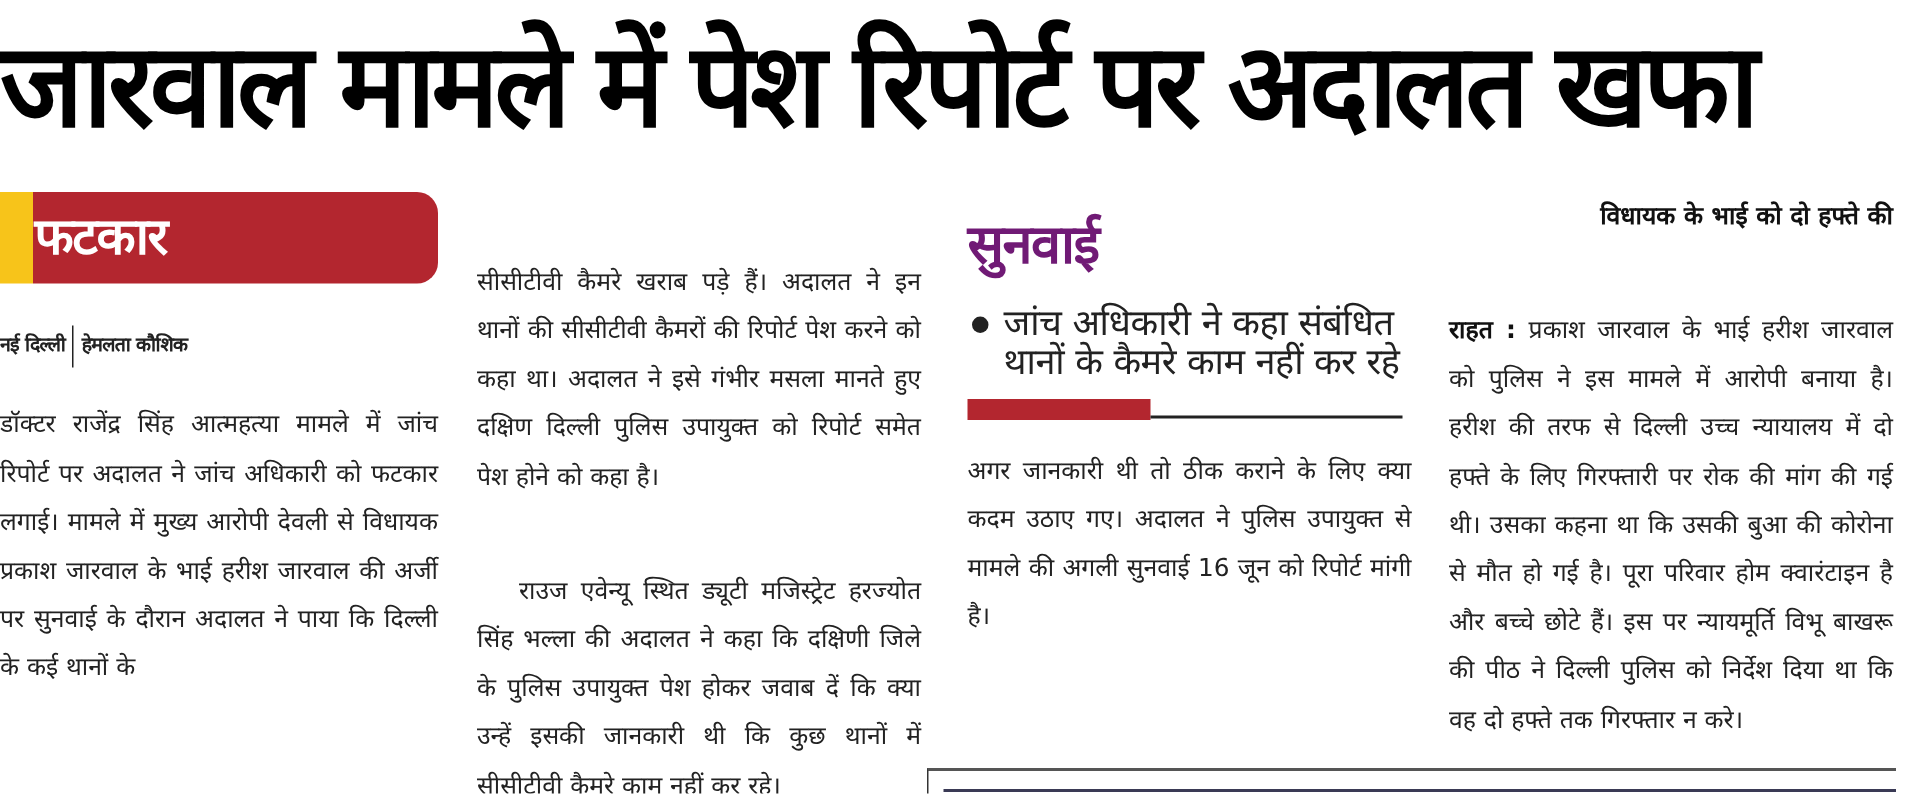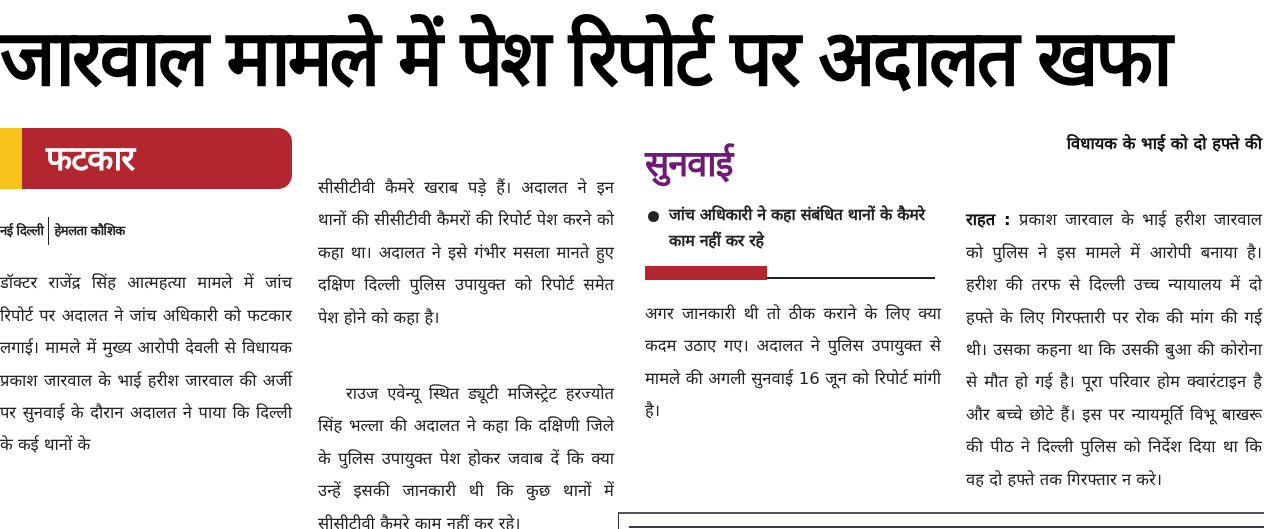--- a/index.html
+++ b/index.html
@@ -26,42 +26,42 @@
     
     .col1 { left: 0; width: 292px; }
     .tag {
       position: relative; height: 61px; width: 292px; margin-top: 0;
       display: flex; align-items: stretch;
     }
     .tag-strip { width: 22px; background: #f7c41a; }
     .tag-body {
       flex: 1; background: #b3262f; border-radius: 0 14px 14px 0;
       color: #fff; font-weight: bold; font-size: 34px; line-height: 61px;
-      padding-left: 24px; letter-spacing: -1px;
+      padding-left: 1px; letter-spacing: -1px;
     }
     .byline {
       margin-top: 26px; font-size: 13px; font-weight: bold; color: #222;
       display: flex; align-items: center; white-space: nowrap; letter-spacing: -0.5px;
     }
     .byline .sep { display: inline-block; width: 1px; height: 28px; background: #222; margin: 0 5px; }
     .col1 .body { margin-top: 20px; }
 
     
     .col2 { left: 318px; width: 296px; }
 
     
     .col3 { left: 645px; width: 296px; }
     .sun-title {
       color: #701a75; font-weight: bold; font-size: 36px; line-height: 60px;
       letter-spacing: -1px; margin-top: 6px;
     }
     .bullets { list-style: none; margin-top: 8px; }
     .bullets li {
-      position: relative; padding-left: 24px; font-size: 16px; line-height: 26px;
-      font-weight: bold; color: #222; margin-bottom: 8px; letter-spacing: -0.3px;
+      position: relative; padding-left: 24px; font-size: 24px; line-height: 26px;
+      font-weight: normal; color: #222; margin-bottom: 8px; letter-spacing: -0.3px;
     }
     .bullets li .dot {
       position: absolute; left: 3px; top: 9px; width: 11px; height: 11px;
       border-radius: 50%; background: #222;
     }
     .rule-wrap { position: relative; height: 16px; margin-top: 6px; }
     .rule-red { position: absolute; left: 0; top: 4px; width: 122px; height: 14px; background: #b3262f; }
     .rule-line { position: absolute; left: 122px; right: 6px; top: 15px; height: 2px; background: #222; }
     .col3 .body { margin-top: 20px; }
 

